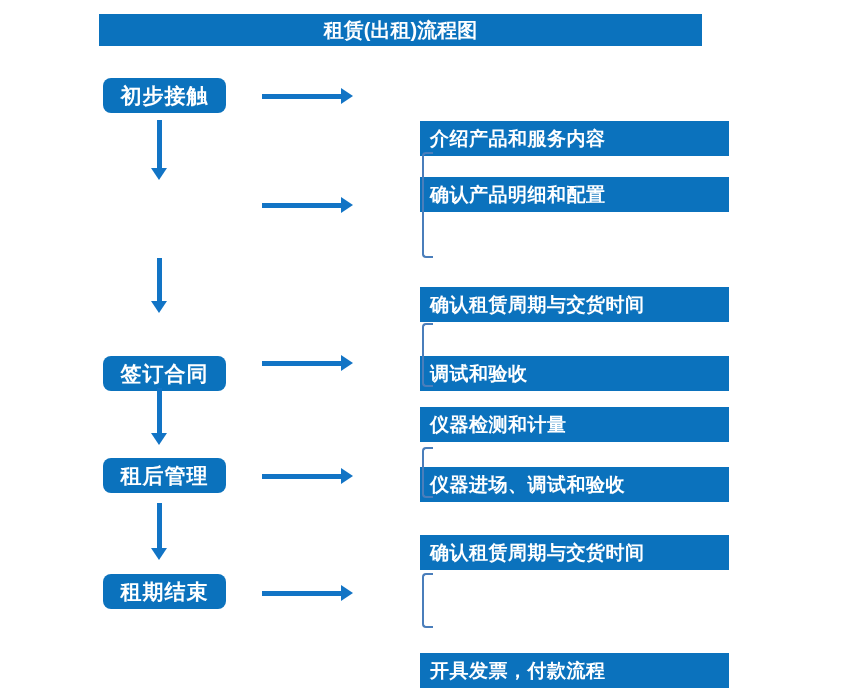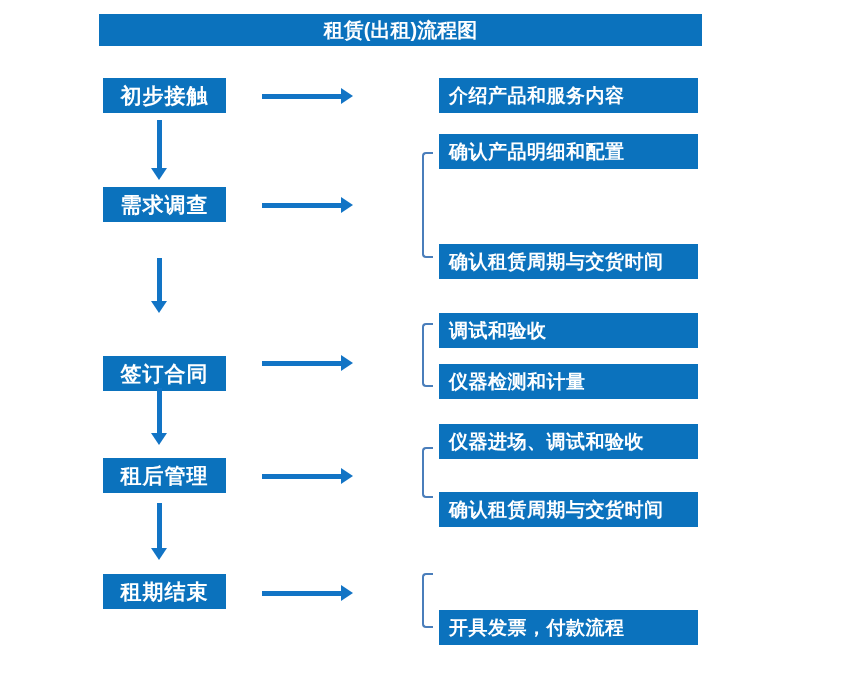--- a/index.html
+++ b/index.html
@@ -12,27 +12,27 @@
   .title-bar {
     position:absolute; left:99px; top:14px; width:603px; height:32px;
     background:var(--box-fill,#0b72bd); color:var(--text,#fff);
     display:flex; align-items:center; justify-content:center;
     font-weight:bold; font-size:20px;
   }
   .lbox {
     position:absolute; left:103px; width:123px; height:35px;
     background:var(--box-fill,#0b72bd); color:var(--text,#fff);
     display:flex; align-items:center; justify-content:center;
-    font-weight:bold; font-size:21px; letter-spacing:1px;
+    font-weight:bold; font-size:21px; letter-spacing:1px;border-radius:8px;
   }
   .rbox {
-    position:absolute; left:439px; width:259px; height:35px;
+    position:absolute; left:420px; width:309px; height:35px;
     background:var(--box-fill,#0b72bd); color:var(--text,#fff);
     display:flex; align-items:center; justify-content:flex-start;
-    padding-left:10px; font-weight:bold; font-size:19px; letter-spacing:0.5px;
+    padding-left:10px; font-weight:bold; font-size:19px; letter-spacing:0.5px;margin-top:43px;
   }
   .h-arrow { position:absolute; height:16px; width:91px; }
   .h-arrow .shaft { position:absolute; left:0; top:5.5px; width:79px; height:5px; background:var(--arrow,#1274c5); }
   .h-arrow .head { position:absolute; left:79px; top:0; width:0; height:0;
     border-left:12px solid var(--arrow,#1274c5); border-top:8px solid transparent; border-bottom:8px solid transparent; }
   .v-arrow { position:absolute; width:16px; }
   .v-arrow .shaft { position:absolute; top:0; left:5.5px; width:5px; height:calc(100% - 12px); background:var(--arrow,#1274c5); }
   .v-arrow .head { position:absolute; bottom:0; left:0; width:0; height:0;
     border-top:12px solid var(--arrow,#1274c5); border-left:8px solid transparent; border-right:8px solid transparent; }
   .bracket {
@@ -46,21 +46,20 @@
 </head>
 <body>
 
 <div class="canvas">
 
   <div class="title-bar">
     <span>租赁(出租)流程图</span>
   </div>
 
   <div class="lbox" style="top:78px">初步接触</div>
-  <div class="lbox" style="top:187px">需求调查</div>
   <div class="lbox" style="top:356px">签订合同</div>
   <div class="lbox" style="top:574px">租期结束</div>
   <div class="lbox" style="top:458px">租后管理</div>
 
   <div class="rbox" style="top:78px">介绍产品和服务内容</div>
   <div class="rbox" style="top:134px">确认产品明细和配置</div>
   <div class="rbox" style="top:244px">确认租赁周期与交货时间</div>
   <div class="rbox" style="top:313px">调试和验收</div>
   <div class="rbox" style="top:364px">仪器检测和计量</div>
   <div class="rbox" style="top:424px">仪器进场、调试和验收</div>

